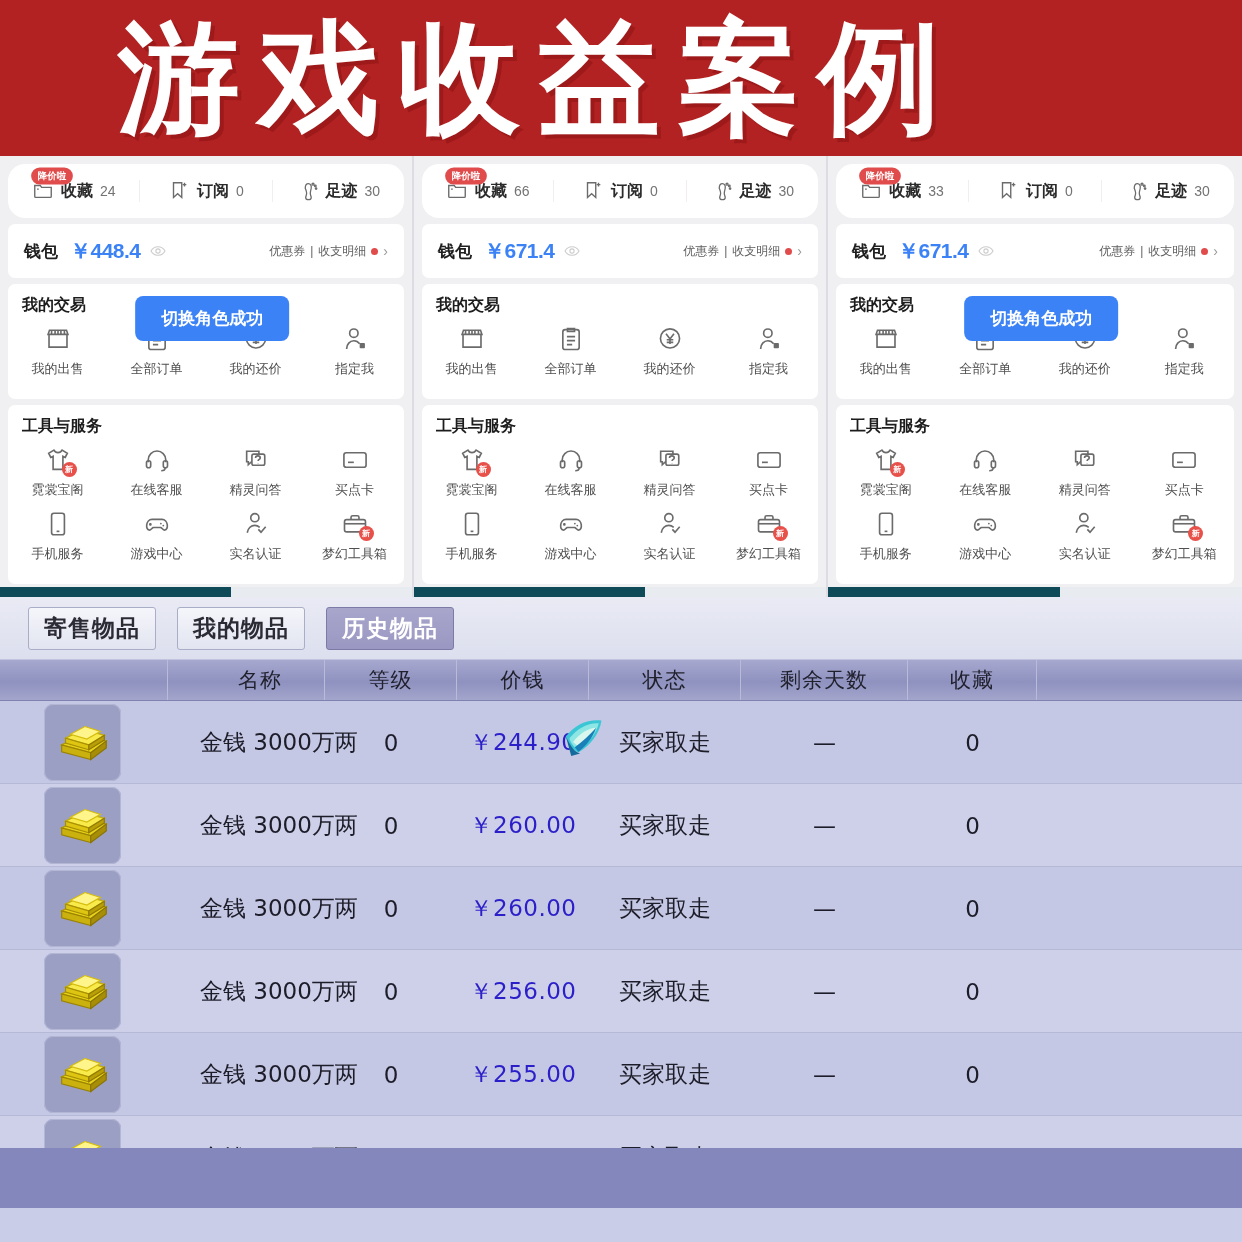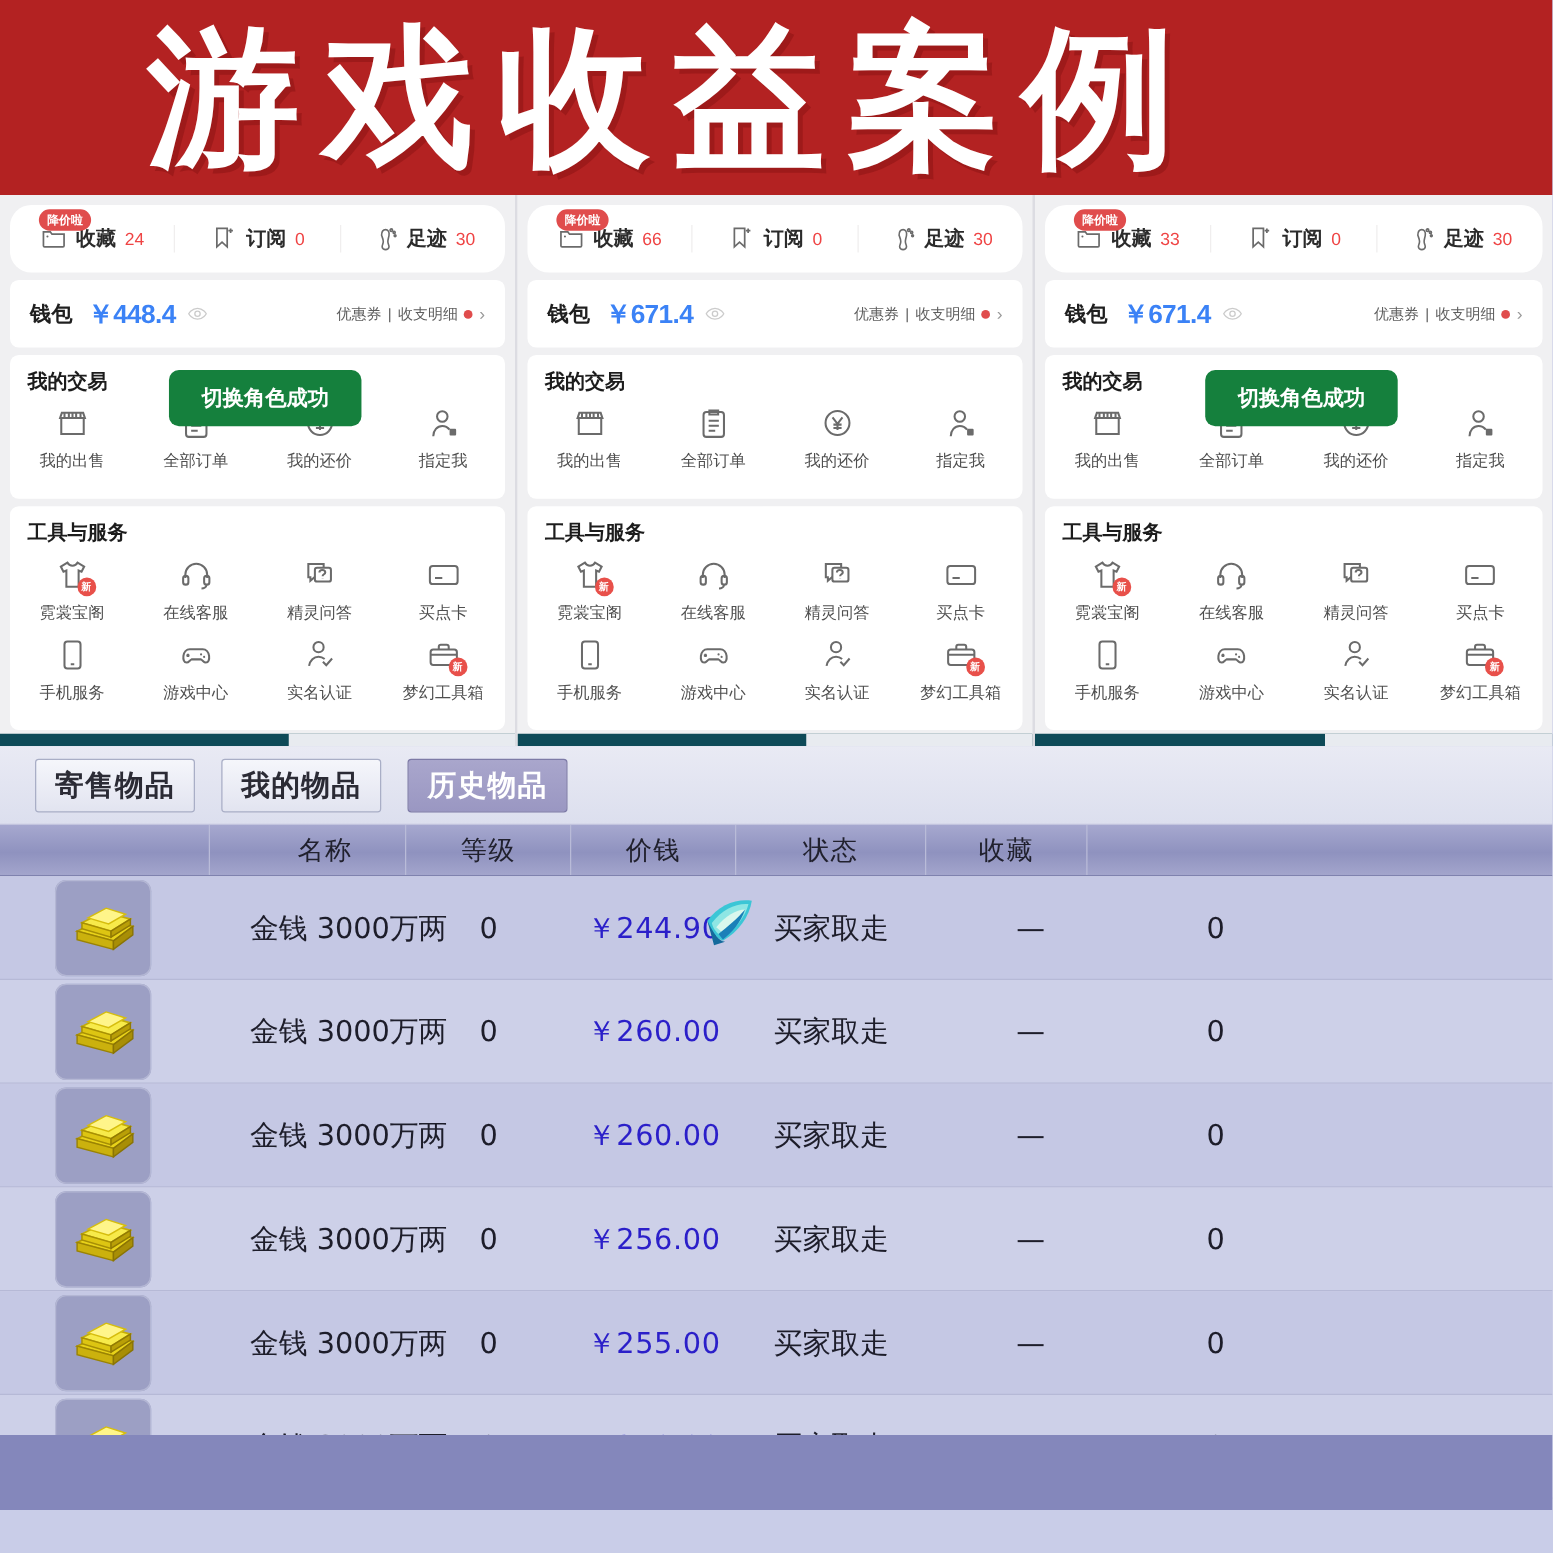--- a/index.html
+++ b/index.html
@@ -63,21 +63,21 @@
     flex: 1;
     display: flex;
     align-items: center;
     justify-content: center;
     gap: 7px;
     position: relative;
     border-right: 1px solid #f0eeee;
   }
   .stat:last-child { border-right: none; }
   .stat-label { font-size: 16px; font-weight: 700; color: #2b2b2b; }
-  .stat-num { font-size: 14px; color: #ef4444; }
+  .stat-num { font-size: 14px; color: #737373; }
   .badge-sale {
     position: absolute;
     top: -13px; left: 22px;
     background: #e04c4c;
     color: #fff;
     font-size: 10px;
     padding: 2px 7px;
     border-radius: 9px;
     white-space: nowrap;
     font-weight: 700;
@@ -138,21 +138,21 @@
     font-size: 8px;
     display: flex; align-items: center; justify-content: center;
     font-weight: 700;
   }
 
   
   .toast {
     position: absolute;
     top: 140px; left: 50%;
     transform: translateX(-46%);
-    background: #15803d;
+    background: #3b82f6;
     color: #ffffff;
     font-size: 17px;
     font-weight: 600;
     padding: 11px 26px;
     border-radius: 8px;
     white-space: nowrap;
     z-index: 9;
   }
 
   .panel-bottom-edge {
@@ -835,20 +835,21 @@
       <div class="tab">寄售物品</div>
       <div class="tab">我的物品</div>
       <div class="tab active">历史物品</div>
     </div>
   <div class="thead" id="thead">
       <div class="th c-icon"></div>
       <div class="th c-name">名称</div>
       <div class="th c-level">等级</div>
       <div class="th c-price">价钱</div>
       <div class="th c-state">状态</div>
+      <div class="th c-days">剩余天数</div>
       <div class="th c-fav">收藏</div>
       <div class="th c-rest"></div>
     </div>
   <div class="rows" id="rows">
       <div class="row">
         <div class="cell icon-cell c-icon">
           <div class="gold">
             <svg viewBox="0 0 64 64">
   <g>
     <path d="M10 34 L30 24 L56 30 L40 42 Z" fill="#e8d21a" stroke="#b49a06" stroke-width="1.4"></path>

